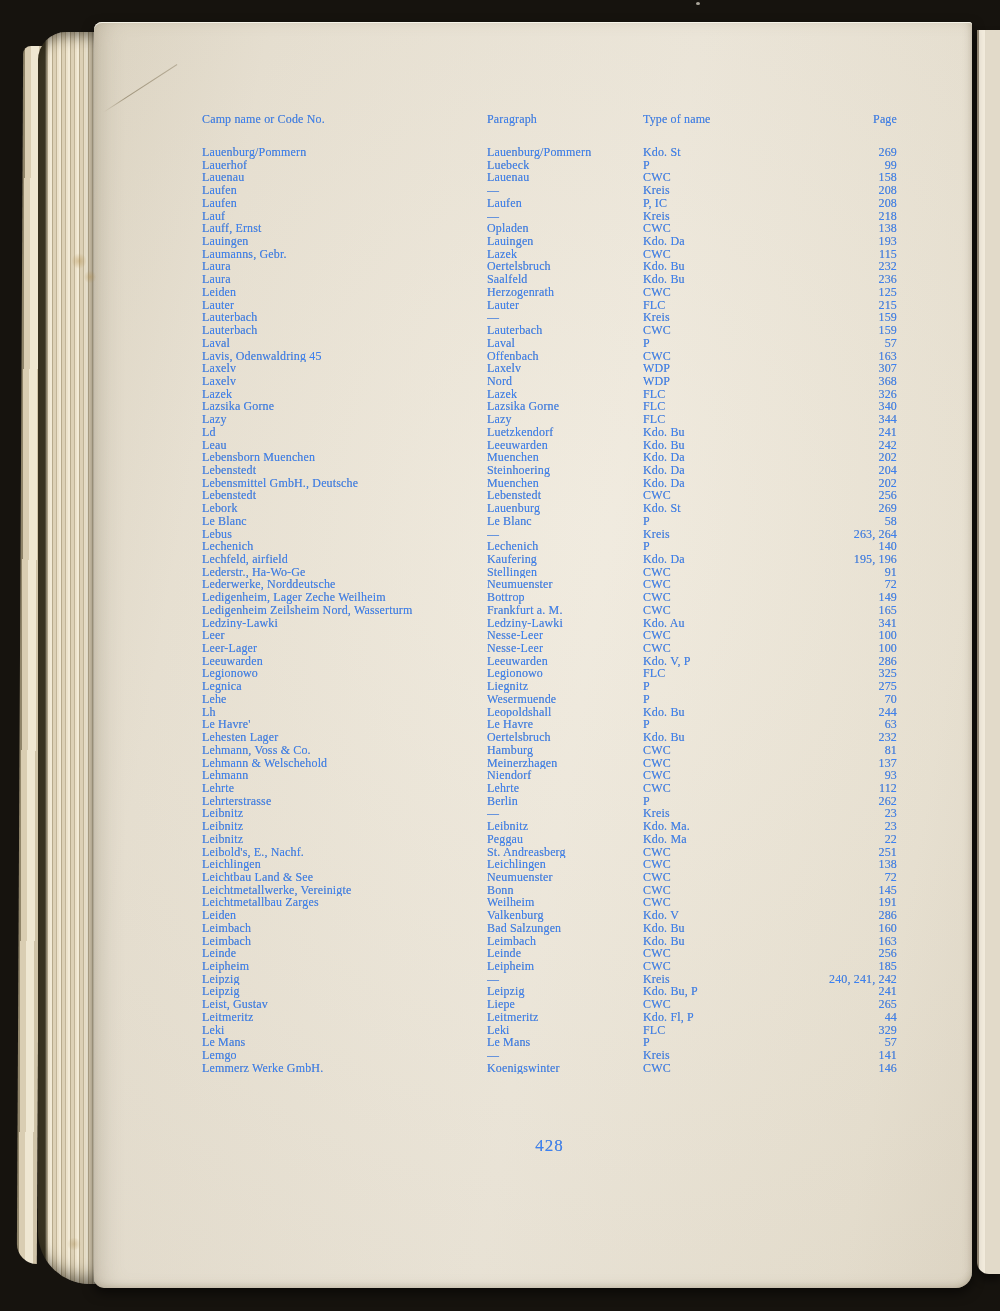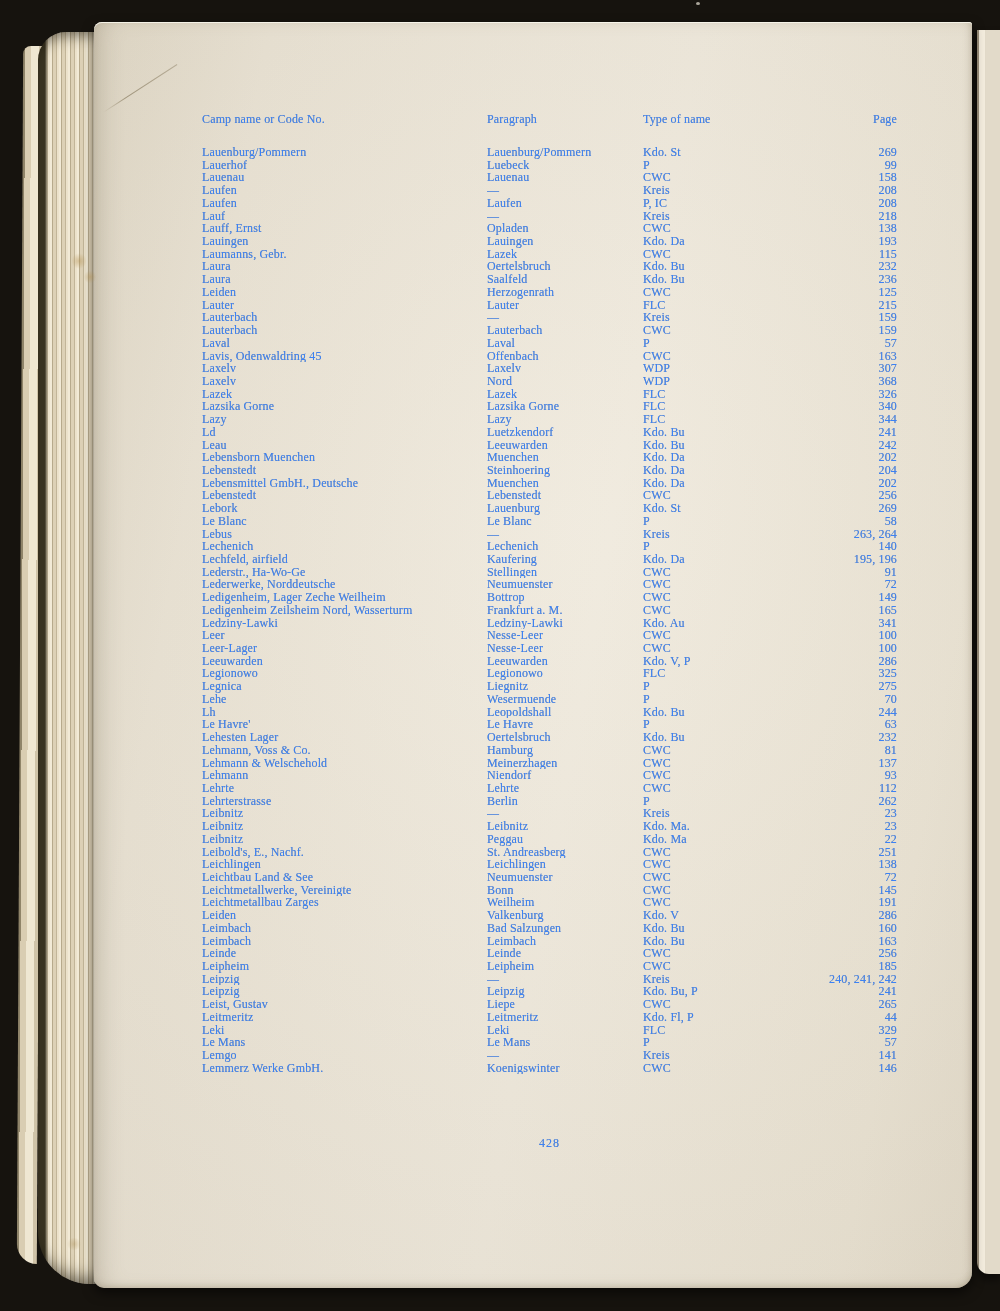--- a/index.html
+++ b/index.html
@@ -66,21 +66,21 @@
     color:#3b82f6;font-size:12px;letter-spacing:.15px;
     text-shadow:0 0 .5px rgba(76,72,65,.45);
   }
   .hdr-row{display:flex;line-height:13px;height:13px;white-space:nowrap;}
   .rows{margin-top:20px;}
   .row{display:flex;line-height:12.72px;height:12.72px;white-space:nowrap;}
   .c1{width:285px;overflow:hidden;}
   .c2{width:156px;overflow:hidden;}
   .c3{width:165px;overflow:hidden;}
   .c4{flex:1;text-align:right;}
-  .folio{margin-top:62px;text-align:center;font-size:12px;letter-spacing:1px;}
+  .folio{margin-top:62px;text-align:center;font-size:17px;letter-spacing:1px;}
 </style>
 </head>
 <body>
 
 <div>
   <div class="dust-speck"></div>
   <div class="outer-leaf"></div>
   <div class="page-stack"></div>
   <div class="next-page-edge"></div>
   <div class="book-page"></div>

